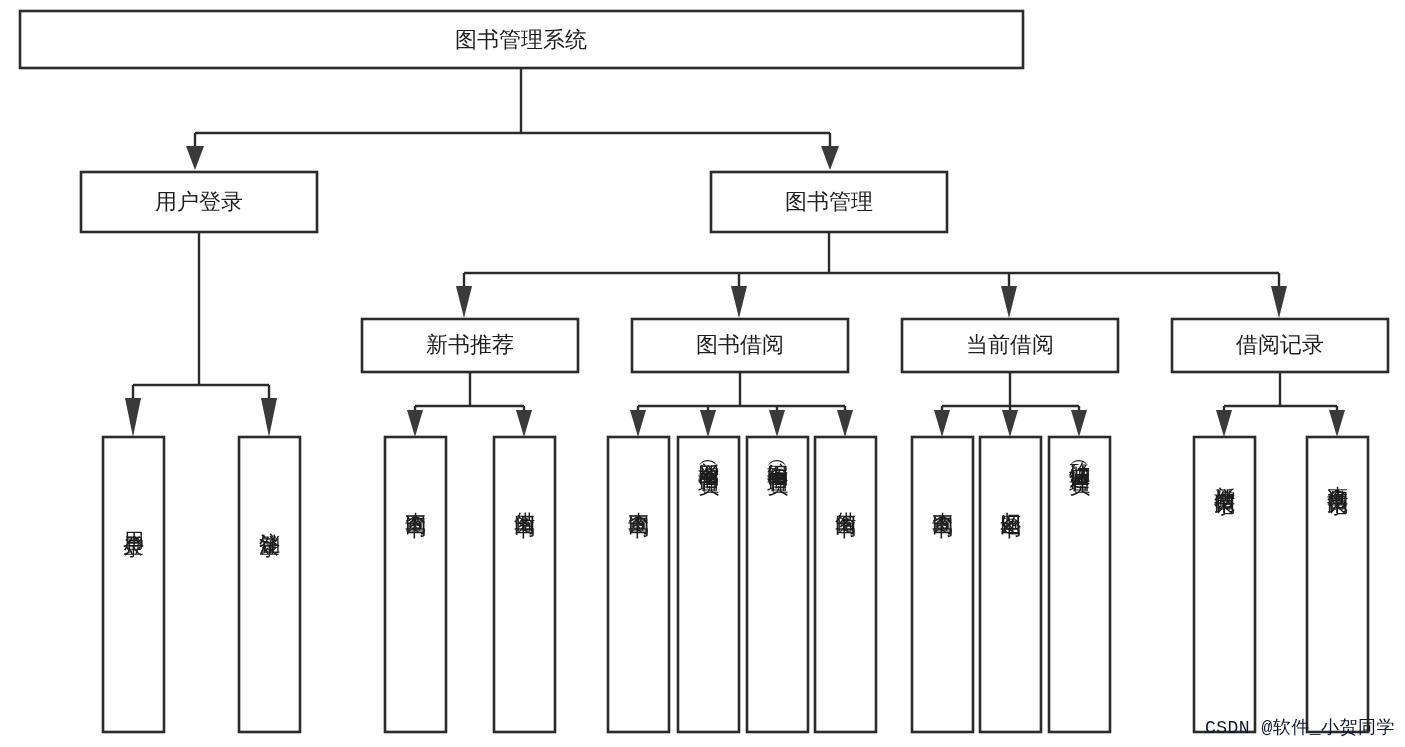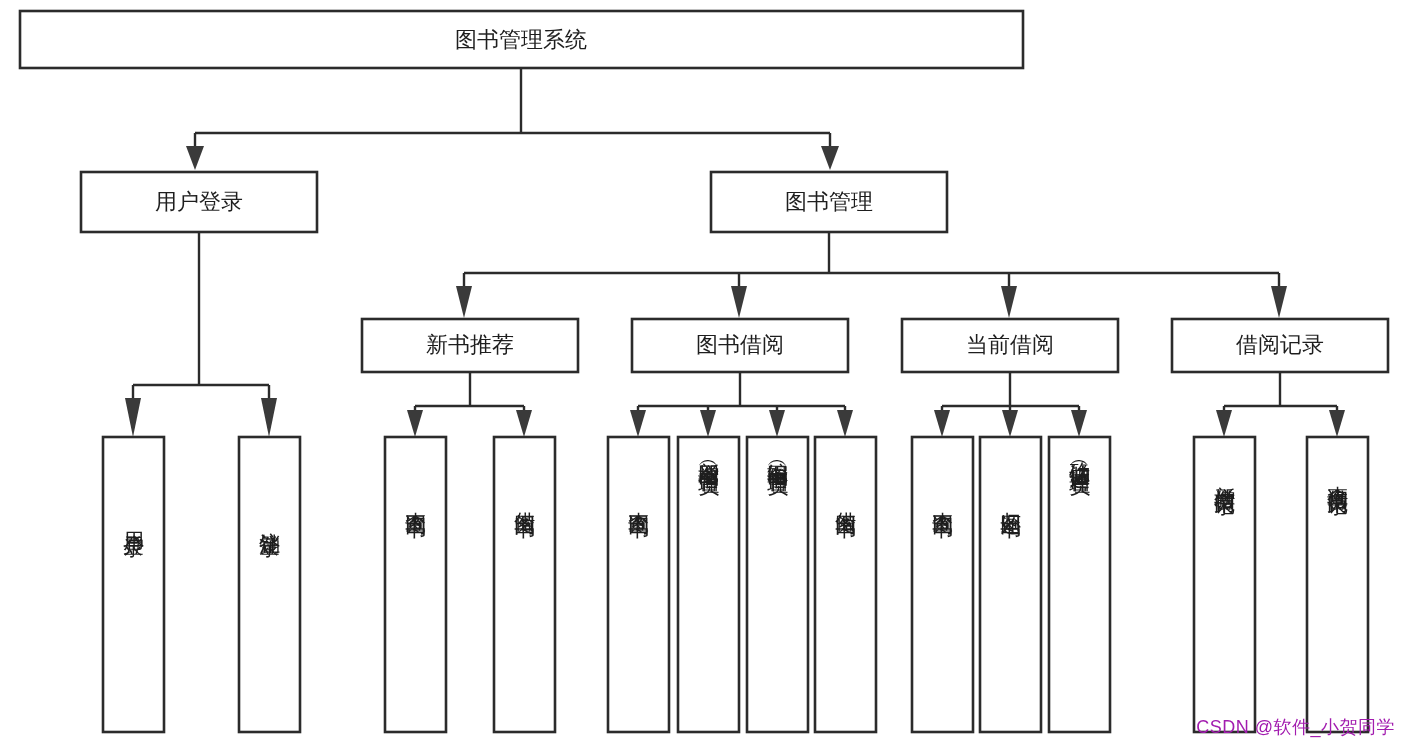--- a/index.html
+++ b/index.html
@@ -63,23 +63,23 @@
     font-size: 21px;
     line-height: 1.06;
     color: #1e1e1e;
     letter-spacing: 2px;
     white-space: nowrap;
   }
   .watermark {
     position: absolute;
     right: 10px;
     bottom: 8px;
-    font-family: Liberation Sans, sans-serif;
+    font-family: Liberation Mono, monospace;
     font-size: 18px;
-    color: #a21caf;
+    color: #0f172a;
     white-space: nowrap;
     letter-spacing: 0.5px;
   }
 </style>
 </head>
 <body>
 
 <div id="diagram-root">
 
   <svg class="diagram-canvas" viewBox="0 0 1405 747">

